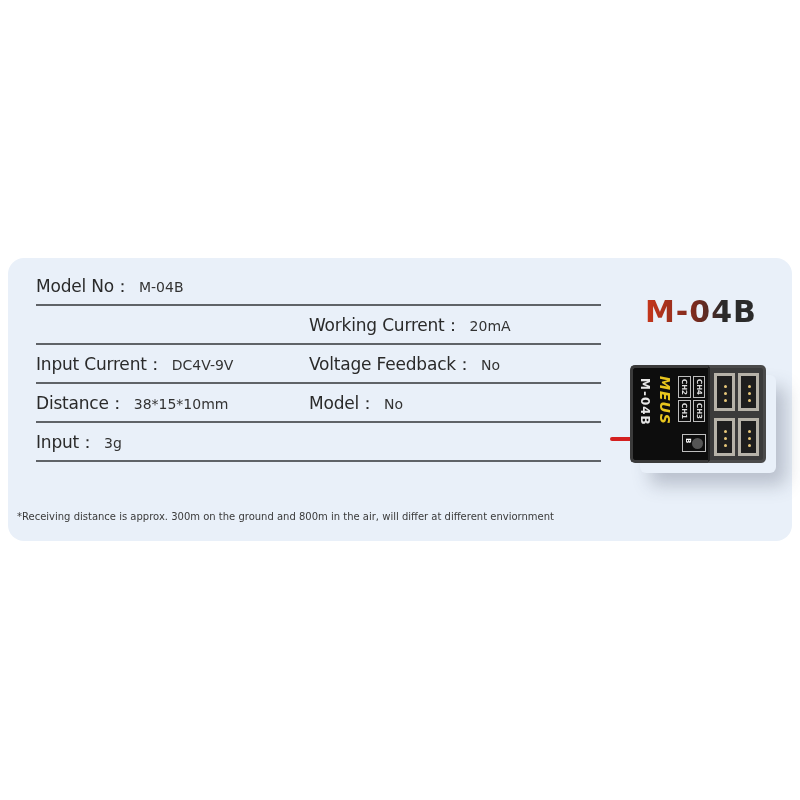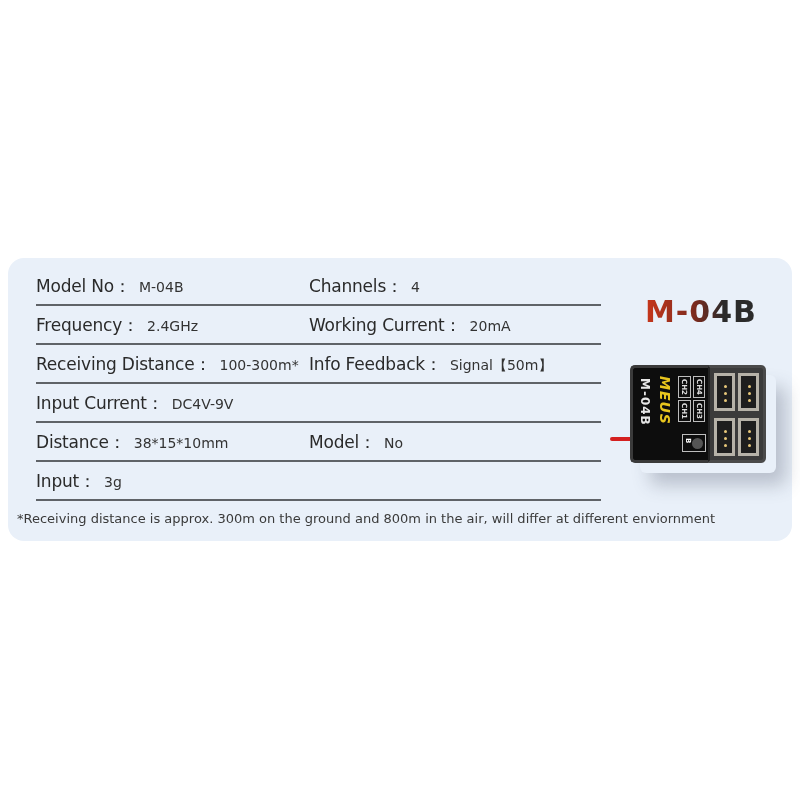--- a/index.html
+++ b/index.html
@@ -16,21 +16,21 @@
       position: relative; height: 36px; border-bottom: 2px solid #5f6368;
       margin-bottom: 1px;
     }
     .cell { position: absolute; top: 0; height: 36px; line-height: 36px; white-space: nowrap; }
     .cell.left { left: 0; }
     .cell.right { left: 273px; }
     .label { font-size: 17px; color: #2a2a2a; letter-spacing: -0.2px; }
     .colon { font-size: 17px; color: #2a2a2a; margin-right: 8px; }
     .value { font-size: 14px; color: #333333; }
     .footnote {
-      position: absolute; left: 9px; top: 253px; font-size: 13px; color: #3a3a3a;
+      position: absolute; left: 9px; top: 253px; font-size: 10px; color: #3a3a3a;
     }
     .title {
       position: absolute; left: 637px; top: 36px; font-size: 30px; font-weight: bold;
       letter-spacing: 1px;
       background: linear-gradient(90deg, #c8371c 0%, #7a2a1e 45%, #2b2b2b 70%, #2b2b2b 100%);
       -webkit-background-clip: text; background-clip: text; color: transparent;
     }
     
     .receiver { position: absolute; left: 622px; top: 107px; width: 136px; height: 98px; }
     .shadow {
@@ -76,32 +76,27 @@
       position: absolute; left: -20px; top: 72px; width: 22px; height: 4px; background: #d42020; border-radius: 2px;
     }
   </style>
 </head>
 <body>
 
 <div class="panel">
   <div class="specs">
     <div class="row">
       <div class="cell left"><span class="label">Model No</span><span class="colon">：</span><span class="value">M-04B</span></div>
-      <div class="cell right"><span class="label">Channels</span><span class="colon">：</span><span class="value">4</span></div>
     </div>
     <div class="row">
-      <div class="cell left"><span class="label">Frequency</span><span class="colon">：</span><span class="value">2.4GHz</span></div>
       <div class="cell right"><span class="label">Working Current</span><span class="colon">：</span><span class="value">20mA</span></div>
     </div>
     <div class="row">
-      <div class="cell left"><span class="label">Receiving Distance</span><span class="colon">：</span><span class="value">100-300m*</span></div>
-      <div class="cell right"><span class="label">Info Feedback</span><span class="colon">：</span><span class="value">Signal【50m】</span></div>
-    </div>
-    <div class="row">
       <div class="cell left"><span class="label">Input Current</span><span class="colon">：</span><span class="value">DC4V-9V</span></div>
+      <div class="cell right"><span class="label">Voltage Feedback</span><span class="colon">：</span><span class="value">No</span></div>
     </div>
     <div class="row">
       <div class="cell left"><span class="label">Distance</span><span class="colon">：</span><span class="value">38*15*10mm</span></div>
       <div class="cell right"><span class="label">Model</span><span class="colon">：</span><span class="value">No</span></div>
     </div>
     <div class="row">
       <div class="cell left"><span class="label">Input</span><span class="colon">：</span><span class="value">3g</span></div>
     </div>
   </div>
 

